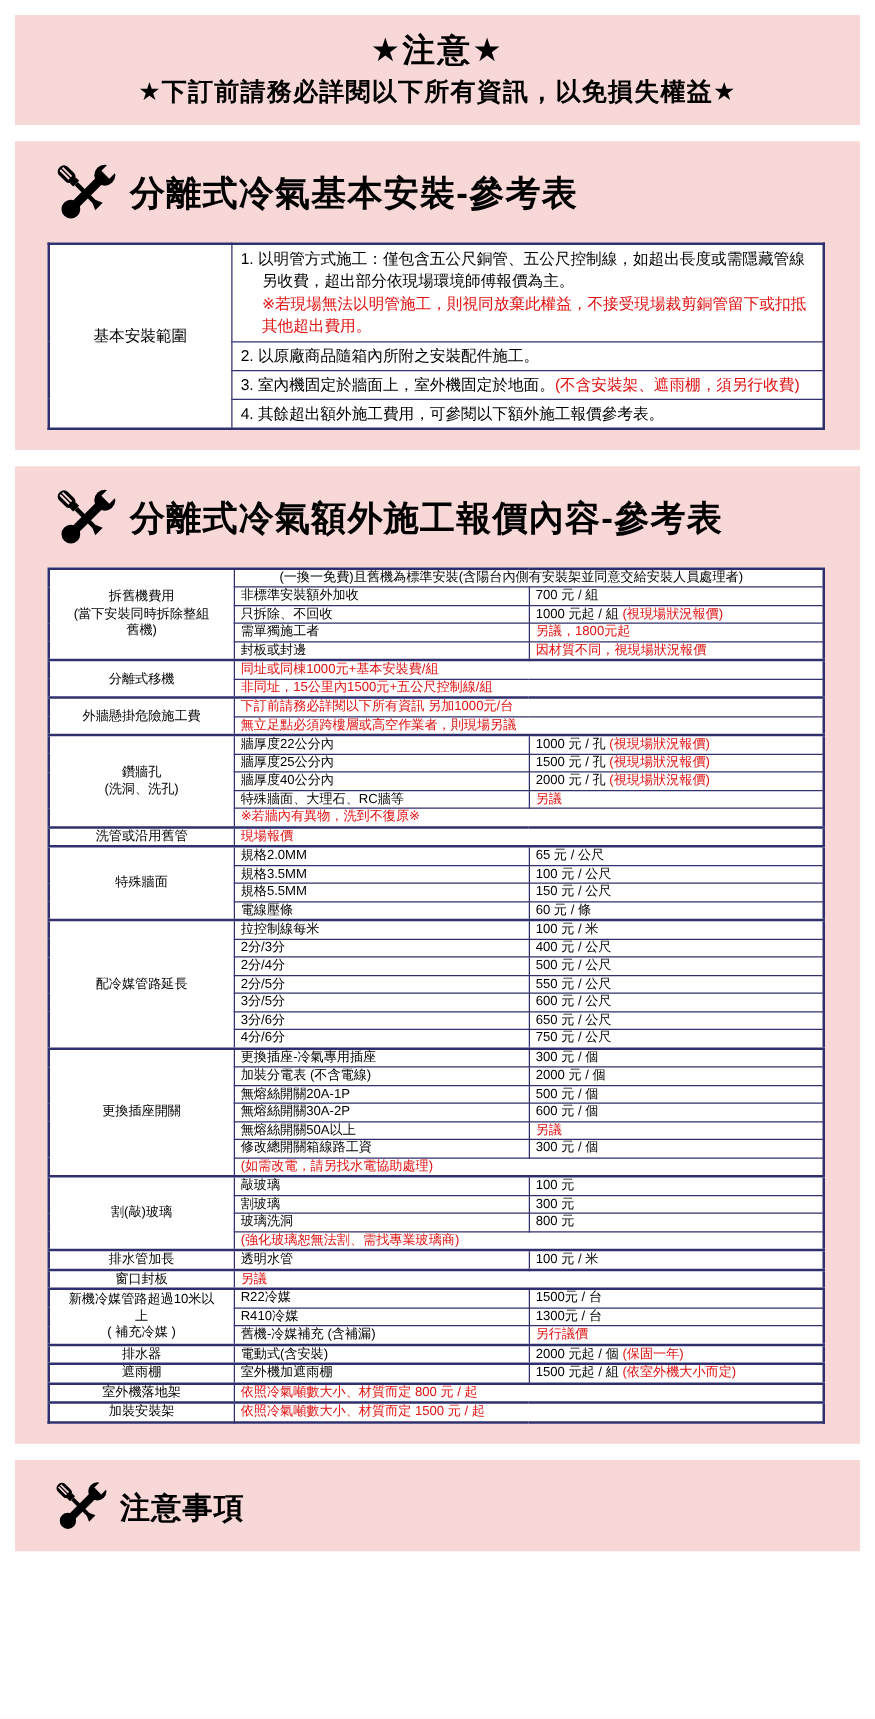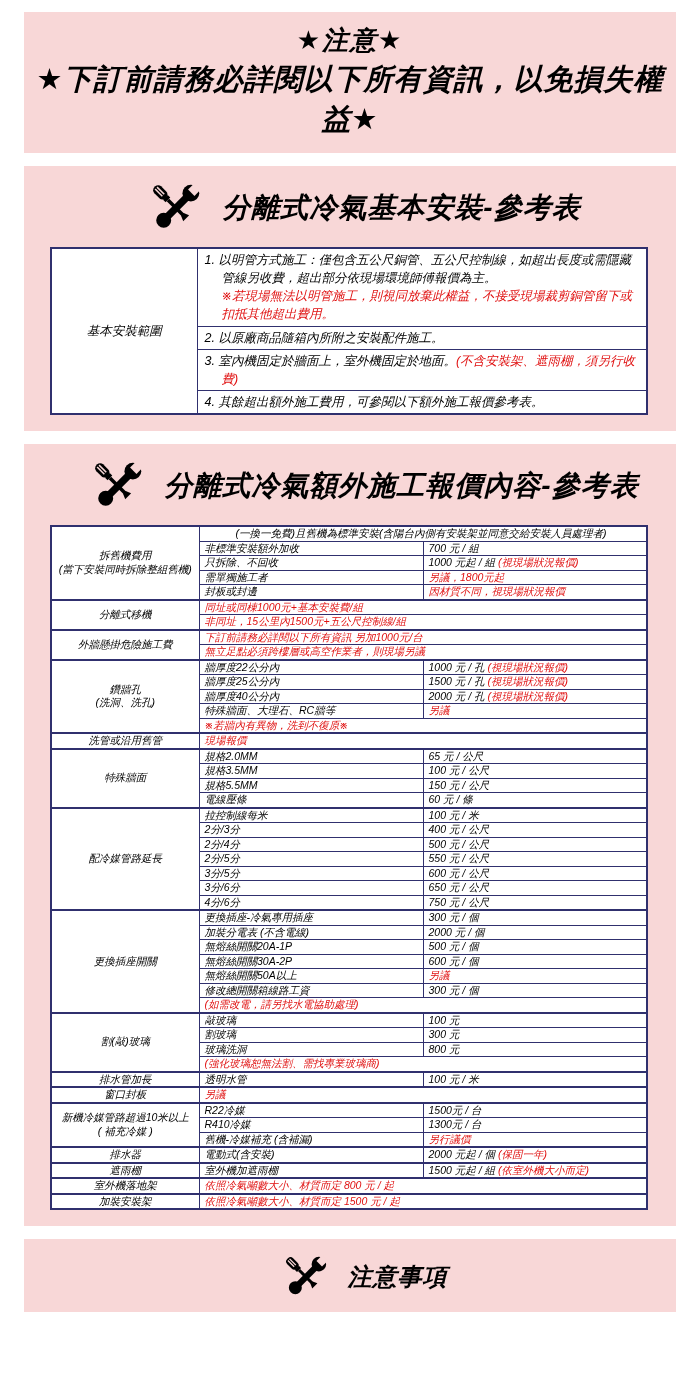--- a/index.html
+++ b/index.html
@@ -8,45 +8,45 @@
     --red:#e01010;
   }
   *{box-sizing:border-box;margin:0;padding:0;}
   html,body{background:#fff;}
   body{
     width:700px;
     font-family:"Liberation Sans","DejaVu Sans",sans-serif;
     color:#000;
   }
   .page{padding-top:12px;}
-  .sec{background:var(--pink);margin:0 24px 13px;font-style:italic;}
+  .sec{background:var(--pink);margin:0 12px 13px;}
   
   .banner{text-align:center;font-weight:bold;padding:11px 0 13px;}
   .banner .l1{font-size:26px;letter-spacing:2px;}
-  .banner .l2{font-size:29px;letter-spacing:1px;margin-top:2px;}
+  .banner .l2{font-size:20px;letter-spacing:1px;margin-top:2px;}
   .banner2{text-align:center;font-weight:bold;font-size:27px;padding:15px 0;letter-spacing:1px;}
   
-  .sec-header{display:flex;align-items:center;gap:15px;padding:12px 0 9px 26px;justify-content:center;}
+  .sec-header{display:flex;align-items:center;gap:4px;padding:12px 0 9px 26px;}
   .sec-header svg{display:block;}
   .sec-title{font-size:28px;font-weight:bold;letter-spacing:1px;}
   .notes .sec-title{font-size:24px;}
   
   .tbl-wrap{padding:0 28px 16px 26px;}
   table{width:100%;border-collapse:collapse;background:#fff;border:2px solid var(--navy);table-layout:fixed;}
   td{border:1px solid var(--navy);vertical-align:middle;}
   tr.group-start > td{border-top:2px solid var(--navy);}
   .red{color:var(--red);}
   
   .basic td{font-size:12.5px;line-height:1.45;padding:2px 7px;}
   .basic .lbl{width:146px;text-align:center;}
   .basic .rowtext{padding-left:17px;text-indent:-17px;}
   .basic .rowtext .seg-block{text-indent:0;}
   
   .pricing td{font-size:10.5px;line-height:13.5px;padding:0 5px;height:14px;}
-  .pricing .lbl{width:148px;text-align:center;padding:0 2px;}
+  .pricing .lbl{width:148px;text-align:center;padding:0 14px;}
   .pricing .item{width:160px;}
   .pricing .price{text-align:left;}
   .pricing td.span-c{text-align:left;}
   .pricing td.span-l{text-align:left;padding-left:36px;}
 </style>
 </head>
 <body>
 
 <div class="page">
 

